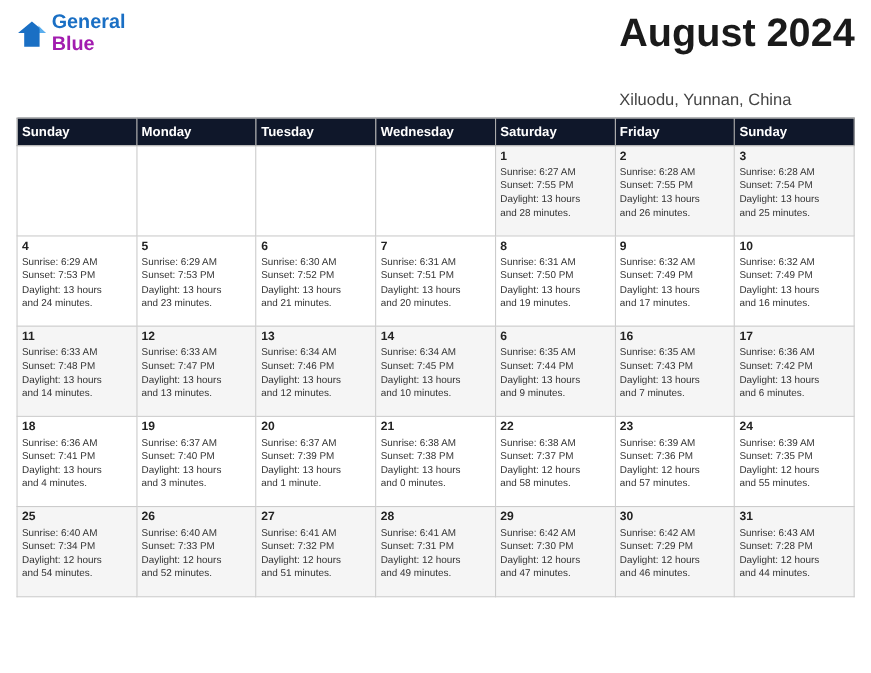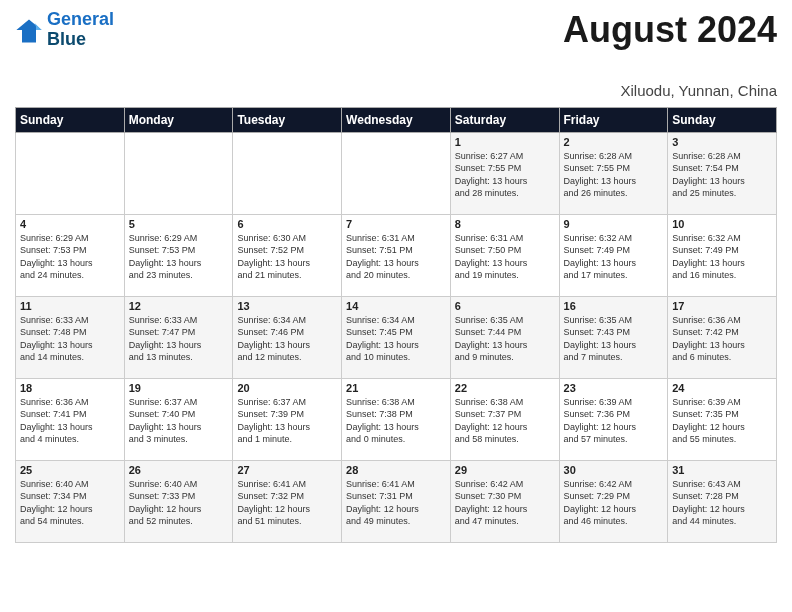--- a/index.html
+++ b/index.html
@@ -34,21 +34,20 @@
       line-height: 1.1;
     }
     .logo-text span {
       color: #1a6fc4;
     }
     .logo-icon {
       width: 28px;
       height: 28px;
     }
     .title-block {
-      text-align: right;
     }
     .month-title {
       font-size: 36px;
       font-weight: bold;
       color: #1a1a1a;
       line-height: 1.1;
     }
     .location {
       font-size: 15px;
       color: #444;
@@ -105,21 +104,21 @@
 <div class="page">
   <div class="header">
     <div class="logo">
       <svg class="logo-icon" viewBox="0 0 40 40">
         <rect x="0" y="0" width="40" height="40" fill="none"></rect>
         <polygon points="20,5 38,20 30,20 30,38 10,38 10,20 2,20" fill="#1a6fc4"></polygon>
         <polygon points="28,10 38,20 30,20 30,15" fill="#5aaeee"></polygon>
       </svg>
       <div class="logo-text">
         <div><span>General</span></div>
-        <div style="color:#0c4a6e;">Blue</div>
+        <div style="color:#a21caf;">Blue</div>
       </div>
     </div>
     <div class="title-block">
       <div class="month-title">August 2024</div>
       <div class="location">Xiluodu, Yunnan, China</div>
     </div>
   </div>
 
   <table class="calendar">
     <thead>

